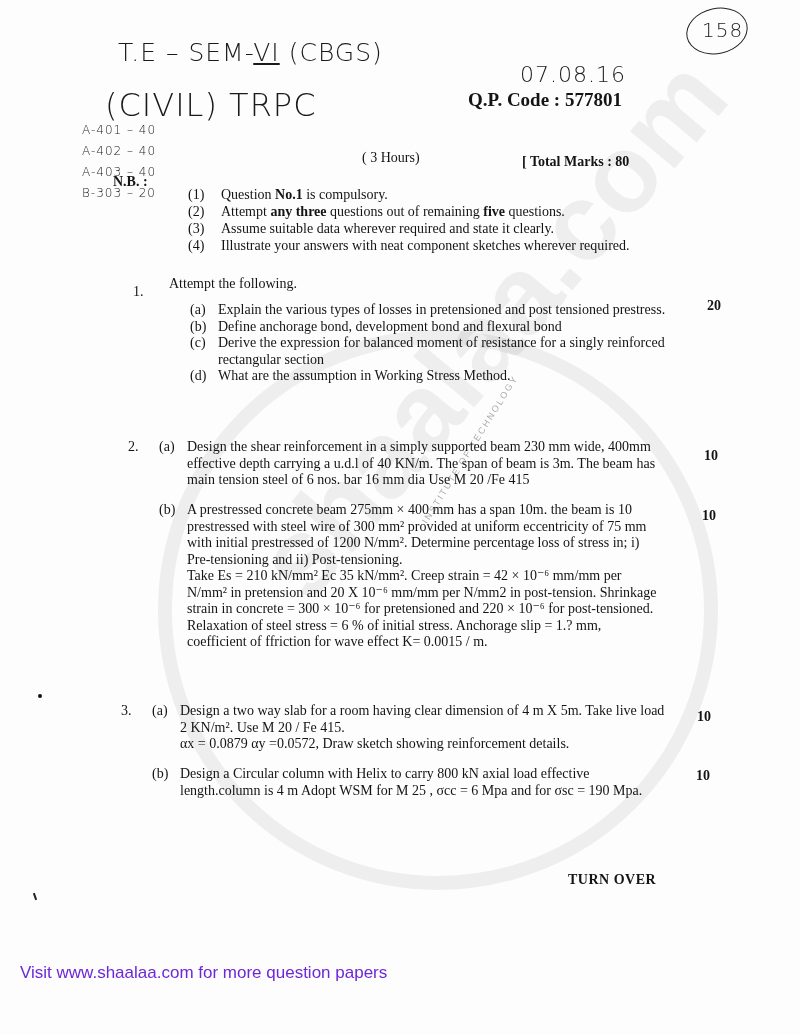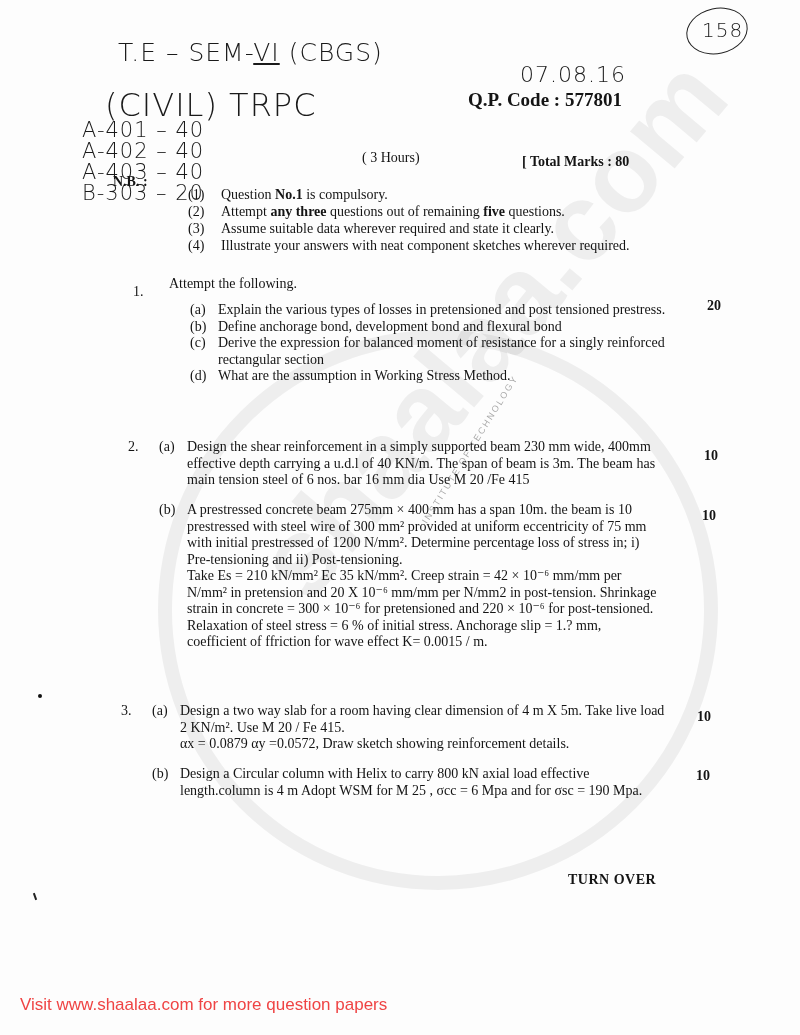--- a/index.html
+++ b/index.html
@@ -6,21 +6,21 @@
   body { width: 800px; height: 1035px; position: relative; overflow: hidden; color: #141414; }
   .page { position: absolute; left: 0; top: 0; width: 800px; height: 1035px; background: #fdfdfd; }
   .serif { font-family: "Liberation Serif", "DejaVu Serif", serif; }
   .hand { font-family: "DejaVu Sans", sans-serif; font-weight: 300; color: #1a1a1a; letter-spacing: 1px; }
   .abs { position: absolute; white-space: nowrap; }
 
   
   .hw-line1 { left: 118px; top: 38px; font-size: 25px; }
   .hw-line1 .ul { text-decoration: underline; }
   .hw-line2 { left: 105px; top: 86px; font-size: 32px; }
-  .hw-codes { left: 82px; top: 120px; font-size: 21px; line-height: 21px; }
+  .hw-codes { left: 82px; top: 120px; font-size: 12px; line-height: 21px; }
   .hw-codes div { white-space: nowrap; }
   .page-num-circle { left: 686px; top: 8px; width: 60px; height: 44px; border: 1.5px solid #222; border-radius: 50%;
                      transform: rotate(-12deg); }
   .page-num { left: 702px; top: 18px; font-size: 20px; }
   .hw-date { left: 520px; top: 62px; font-size: 22px; }
 
   .qp-code { left: 468px; top: 89px; font-size: 19px; font-weight: bold; }
   .hours { left: 362px; top: 150px; font-size: 14px; font-weight: normal; }
   .total { left: 522px; top: 154px; font-size: 14px; font-weight: bold; }
 
@@ -31,21 +31,21 @@
   .nb-num { width: 33px; }
 
   
   .qnum { font-size: 14px; }
   .q-block { font-size: 14px; line-height: 16.5px; }
   .sub { display: flex; }
   .sub-label { width: 28px; flex: none; }
   .sub-text { white-space: normal; }
   .marks { font-size: 14px; font-weight: bold; }
 
-  .footer { left: 20px; top: 995px; font-family: "Liberation Sans", sans-serif; font-size: 17px; color: #ef4444; }
+  .footer { left: 20px; top: 963px; font-family: "Liberation Sans", sans-serif; font-size: 17px; color: #6d28d9; }
   .turn-over { left: 568px; top: 872px; font-size: 14px; font-weight: bold; letter-spacing: 0.5px; }
 
   
   .watermark-ring { left: 158px; top: 330px; width: 560px; height: 560px; border-radius: 50%;
                     border: 14px solid rgba(0,0,0,0.06); box-sizing: border-box; }
   .watermark-text { left: 230px; top: 540px; font-family: "Liberation Sans", sans-serif; font-size: 110px;
                     color: rgba(0,0,0,0.06); transform: rotate(-50deg); transform-origin: left top; font-weight: bold; }
   .stamp-text { font-family: "Liberation Sans", sans-serif; font-size: 9px; color: rgba(0,0,0,0.35); letter-spacing: 2px; }
   .dot { width: 4px; height: 4px; border-radius: 50%; background: #111; }
 </style>

